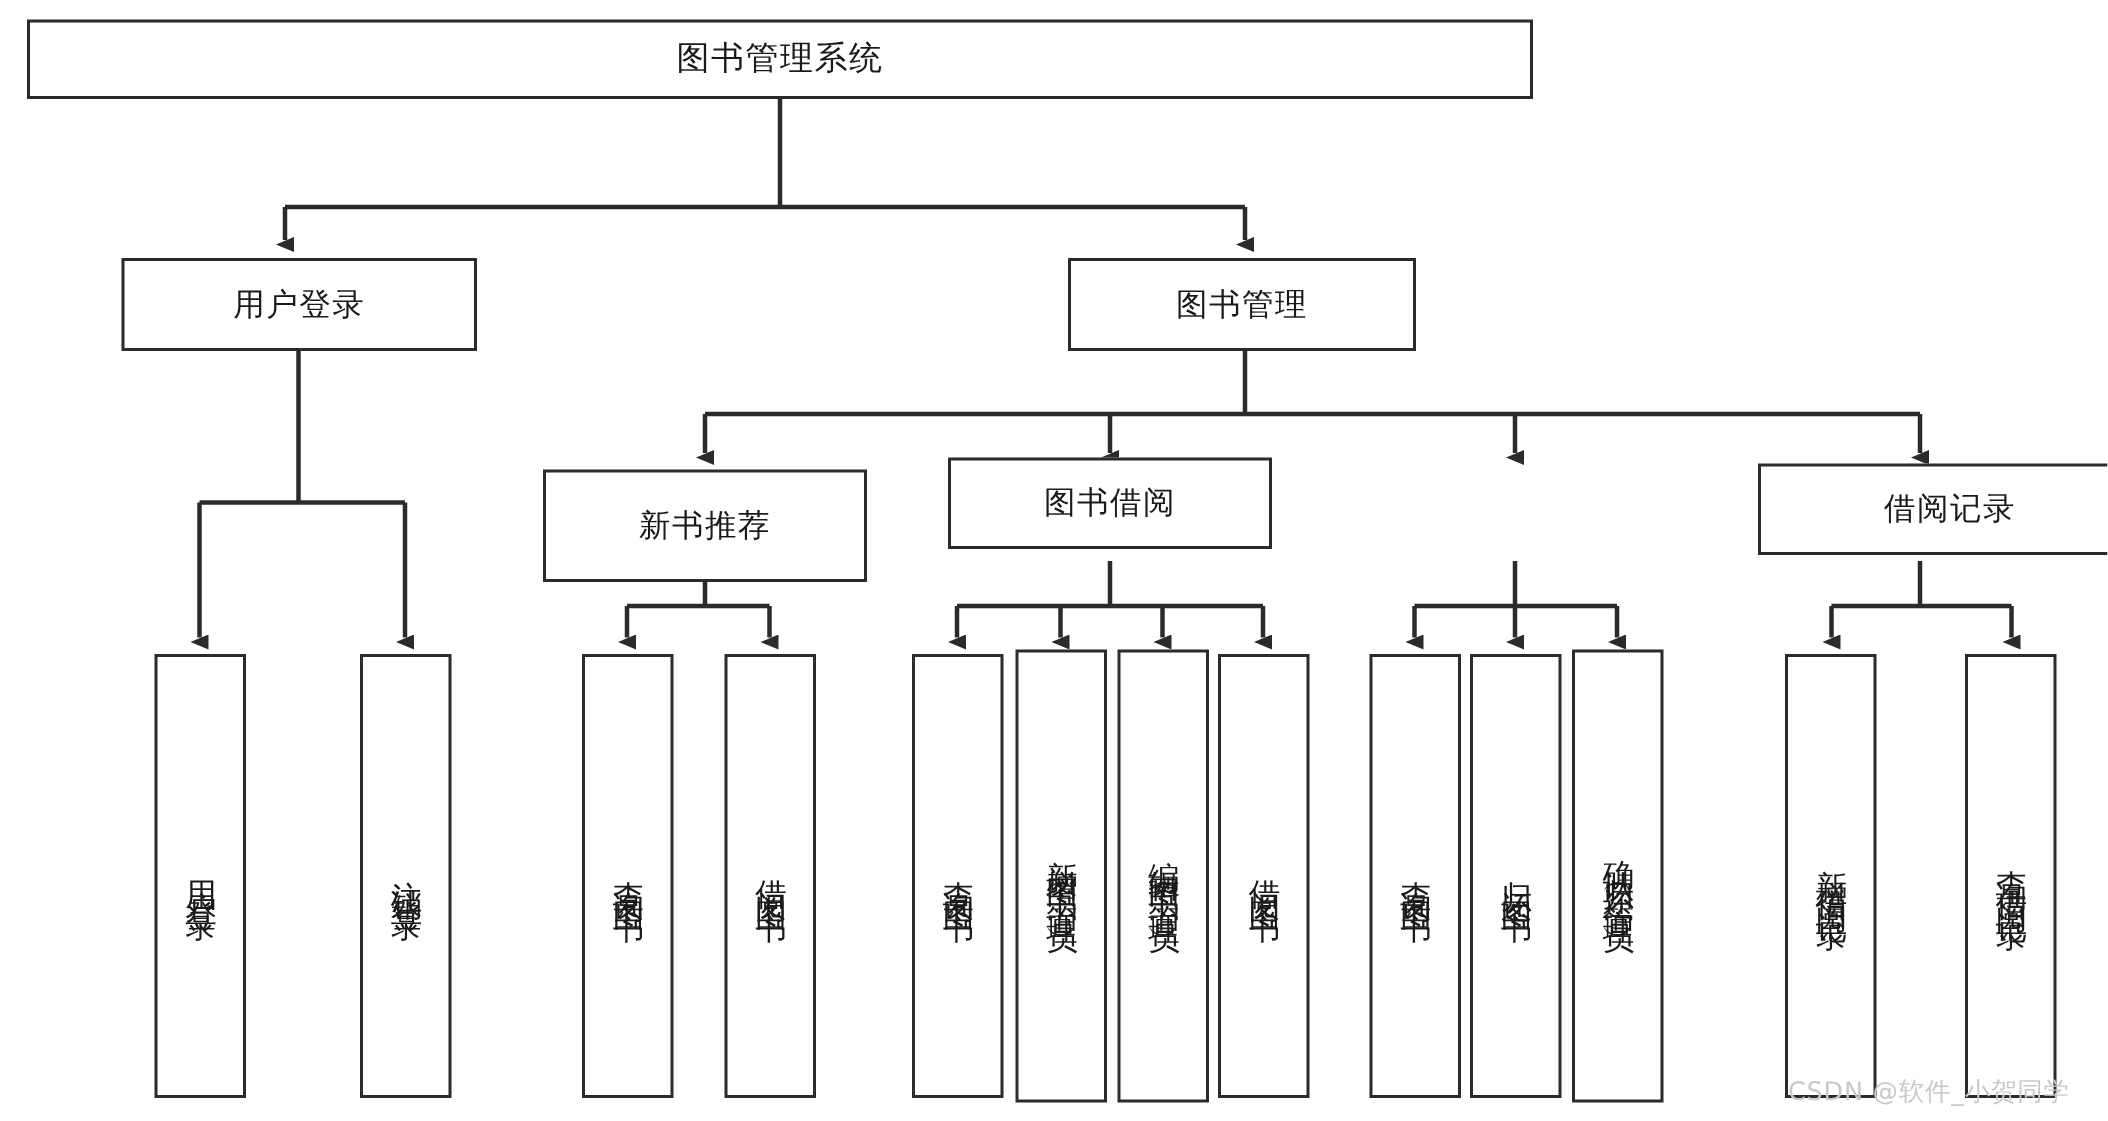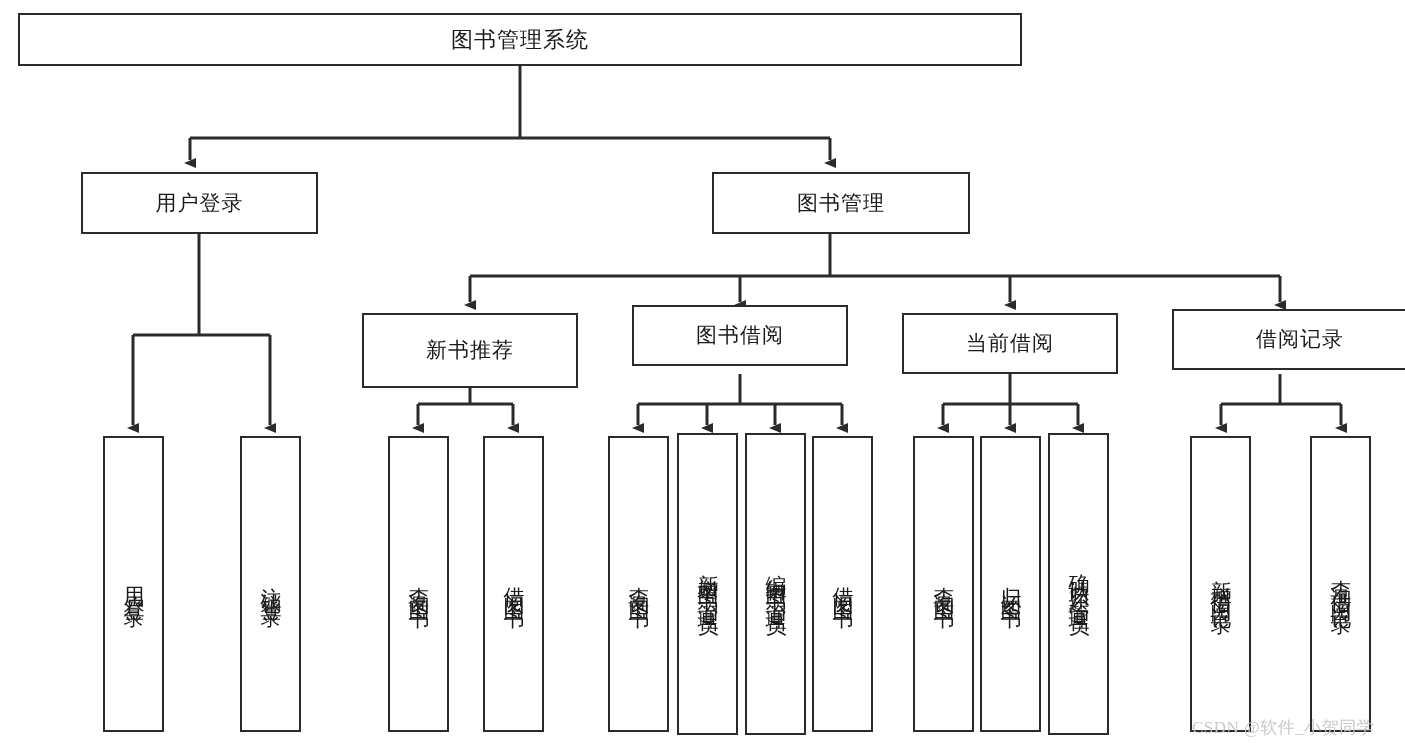--- a/index.html
+++ b/index.html
@@ -129,33 +129,30 @@
     </g>
   </svg>
 
   <div class="node h root" style="left:18px; top:13px; width:1004px; height:53px;">
     <span class="label">图书管理系统</span>
   </div>
 
   <div class="node h" style="left:81px; top:172px; width:237px; height:62px;">
     <span class="label">用户登录</span>
   </div>
-  <div class="node h" style="left:712px; top:172px; width:258px; height:62px;justify-content:center;">
+  <div class="node h" style="left:712px; top:172px; width:232px; height:62px;justify-content:center;">
     <span class="label">图书管理</span>
   </div>
 
   <div class="node h" style="left:362px; top:313px; width:216px; height:75px;">
     <span class="label">新书推荐</span>
   </div>
   <div class="node h" style="left:632px; top:305px; width:216px; height:61px;">
     <span class="label">图书借阅</span>
   </div>
-  <div class="node h" style="left:902px; top:313px; width:216px; height:61px;">
-    <span class="label">当前借阅</span>
-  </div>
   <div class="node h" style="left:1172px; top:309px; width:256px; height:61px;">
     <span class="label">借阅记录</span>
   </div>
 
   <div class="node v" style="left:103px; top:436px; width:61px; height:296px;">
     <span class="label">用户登录</span>
   </div>
   <div class="node v" style="left:240px; top:436px; width:61px; height:296px;">
     <span class="label">注销登录</span>
   </div>
@@ -190,15 +187,15 @@
     <span class="label">确认归还（管理员）</span>
   </div>
 
   <div class="node v" style="left:1190px; top:436px; width:61px; height:296px;">
     <span class="label">新增借阅记录</span>
   </div>
   <div class="node v" style="left:1310px; top:436px; width:61px; height:296px;">
     <span class="label">查询借阅记录</span>
   </div>
 
-  <div class="watermark" style="left:1192px; top:716px;font-family:Liberation Serif, serif;">CSDN @软件_小贺同学</div>
+  <div class="watermark" style="left:1192px; top:716px;">CSDN @软件_小贺同学</div>
 
 </div>
 
 </body></html>

